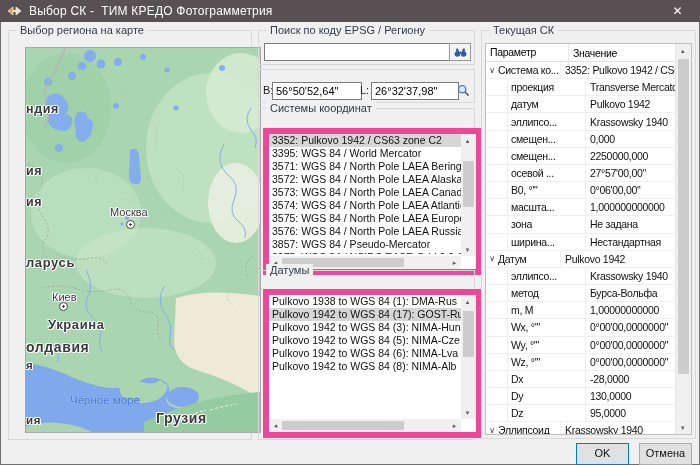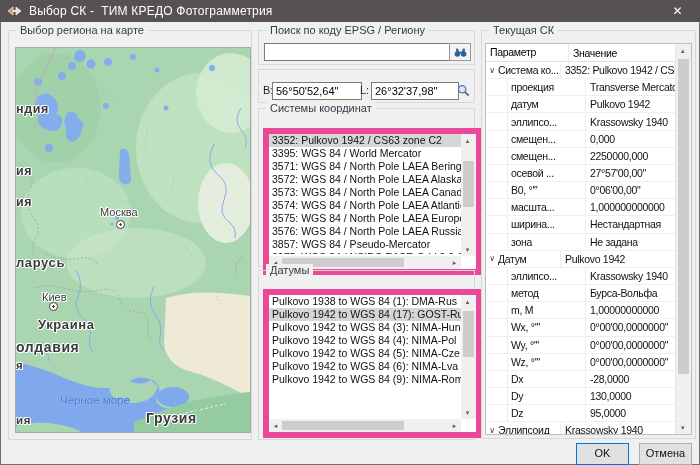--- a/index.html
+++ b/index.html
@@ -48,21 +48,21 @@
   .th2{flex:1;padding:0 4px}
   .trow{display:flex;height:16.17px;border-bottom:1px solid #efefef;align-items:center}
   .c1{width:74px;height:100%;display:flex;align-items:center;overflow:hidden;
       white-space:nowrap;border-right:1px solid #efefef;position:relative;color:#111}
   .c2{flex:1;padding:0 4px;overflow:hidden;white-space:nowrap;color:#111}
   .trow .exp{width:12px;text-align:center;font-size:8px;color:#3c3c3c;flex:0 0 auto}
   .trow.s .c1{padding-left:25px}
   .trow.s .c1::before{content:"";position:absolute;left:21px;top:0;bottom:0;width:1px;background:#efefef}
   .tscroll{position:absolute;right:0;top:0;bottom:0;width:15px;background:#f0f0f0;border-left:1px solid #e6e6e6}
   
-  .map{position:absolute;left:7px;top:17px;width:234px;height:384px;overflow:hidden;
+  .map{position:absolute;left:17px;top:17px;width:234px;height:384px;overflow:hidden;
        outline:1px solid #a9a9a9;background:#bef264}
   .mlabel{position:absolute;color:#3b3b3b;white-space:nowrap;
           text-shadow:-1px 0 0 #fff,1px 0 0 #fff,0 -1px 0 #fff,0 1px 0 #fff,1px 1px 0 #fff,-1px -1px 0 #fff}
   .mlabel.big{font-weight:bold;font-size:12.5px;letter-spacing:.6px}
   .mlabel.city{font-size:11px}
   .mlabel.sea{color:#4e79cf;font-size:11.5px;font-weight:normal;
           text-shadow:-1px 0 0 #8fb5f0,1px 0 0 #8fb5f0,0 -1px 0 #8fb5f0,0 1px 0 #8fb5f0}
   .marker{position:absolute;width:7px;height:7px;border:1.5px solid #4a4a4a;border-radius:50%;
           background:radial-gradient(circle,#444 0 1.1px,#fff 1.2px)}
 </style>
@@ -224,24 +224,23 @@
   </div>
 </div>
 
 <div class="group" style="left:258px;top:270px;width:215px;height:168px">
   <span class="glabel">Датумы</span>
   <div class="listbox" style="left:4px;top:18px;width:207px;height:137px">
     <div class="rows" style="height:122px">
       <div class="li">Pulkovo 1938 to WGS 84 (1): DMA-Rus</div>
       <div class="li sel">Pulkovo 1942 to WGS 84 (17): GOST-Rus</div>
       <div class="li">Pulkovo 1942 to WGS 84 (3): NIMA-Hun</div>
-      <div class="li">Pulkovo 1942 to WGS 84 (4): NIMA-Pol</div>
       <div class="li">Pulkovo 1942 to WGS 84 (5): NIMA-Cze</div>
       <div class="li">Pulkovo 1942 to WGS 84 (6): NIMA-Lva</div>
-      <div class="li">Pulkovo 1942 to WGS 84 (9): NIMA-Rom</div>
+      <div class="li">Pulkovo 1942 to WGS 84 (8): NIMA-Alb</div>
     </div>
     <div class="vscroll" style="bottom:13px">
       <div class="sarr" style="position:absolute;top:0">▴</div>
       <div class="vthumb" style="top:16px;height:46px"></div>
       <div class="sarr" style="position:absolute;bottom:0">▾</div>
     </div>
     <div class="hscroll" style="right:15px">
       <div class="sarr">◂</div>
       <div class="hthumb" style="left:13px;width:122px;position:absolute"></div>
       <div class="sarr" style="position:absolute;right:0">▸</div>
@@ -307,29 +306,29 @@
           <div class="c2">0°06'00,00"</div>
         </div>
       <div class="trow s">
           <div class="c1">
             <span>масшта...</span>
           </div>
           <div class="c2">1,000000000000</div>
         </div>
       <div class="trow s">
           <div class="c1">
+            <span>зона</span>
+          </div>
+          <div class="c2">Не задана</div>
+        </div>
+      <div class="trow s">
+          <div class="c1">
             <span>ширина...</span>
           </div>
           <div class="c2">Нестандартная</div>
-        </div>
-      <div class="trow s">
-          <div class="c1">
-            <span>зона</span>
-          </div>
-          <div class="c2">Не задана</div>
         </div>
       <div class="trow g">
           <div class="c1">
             <span class="exp">∨</span>
             <span>Датум</span>
           </div>
           <div class="c2">Pulkovo 1942</div>
         </div>
       <div class="trow s">
           <div class="c1">

